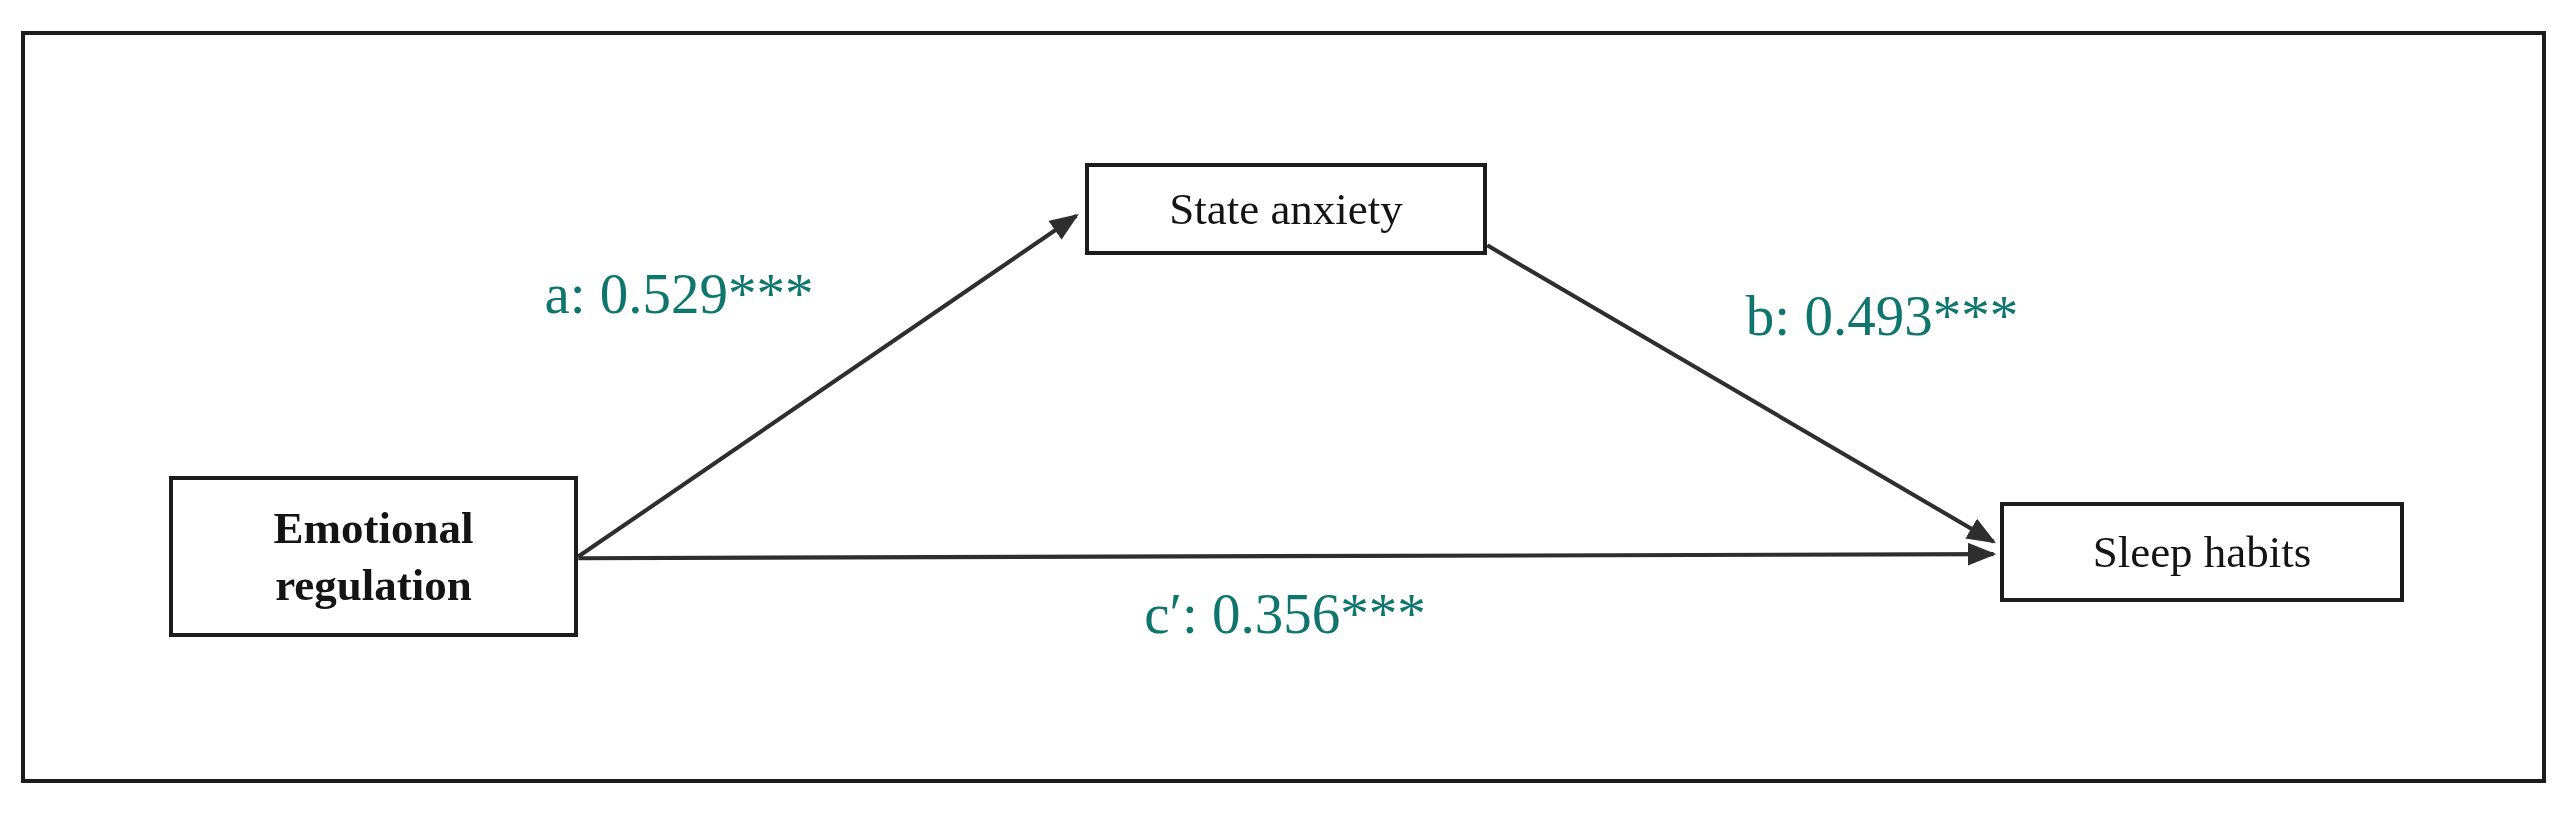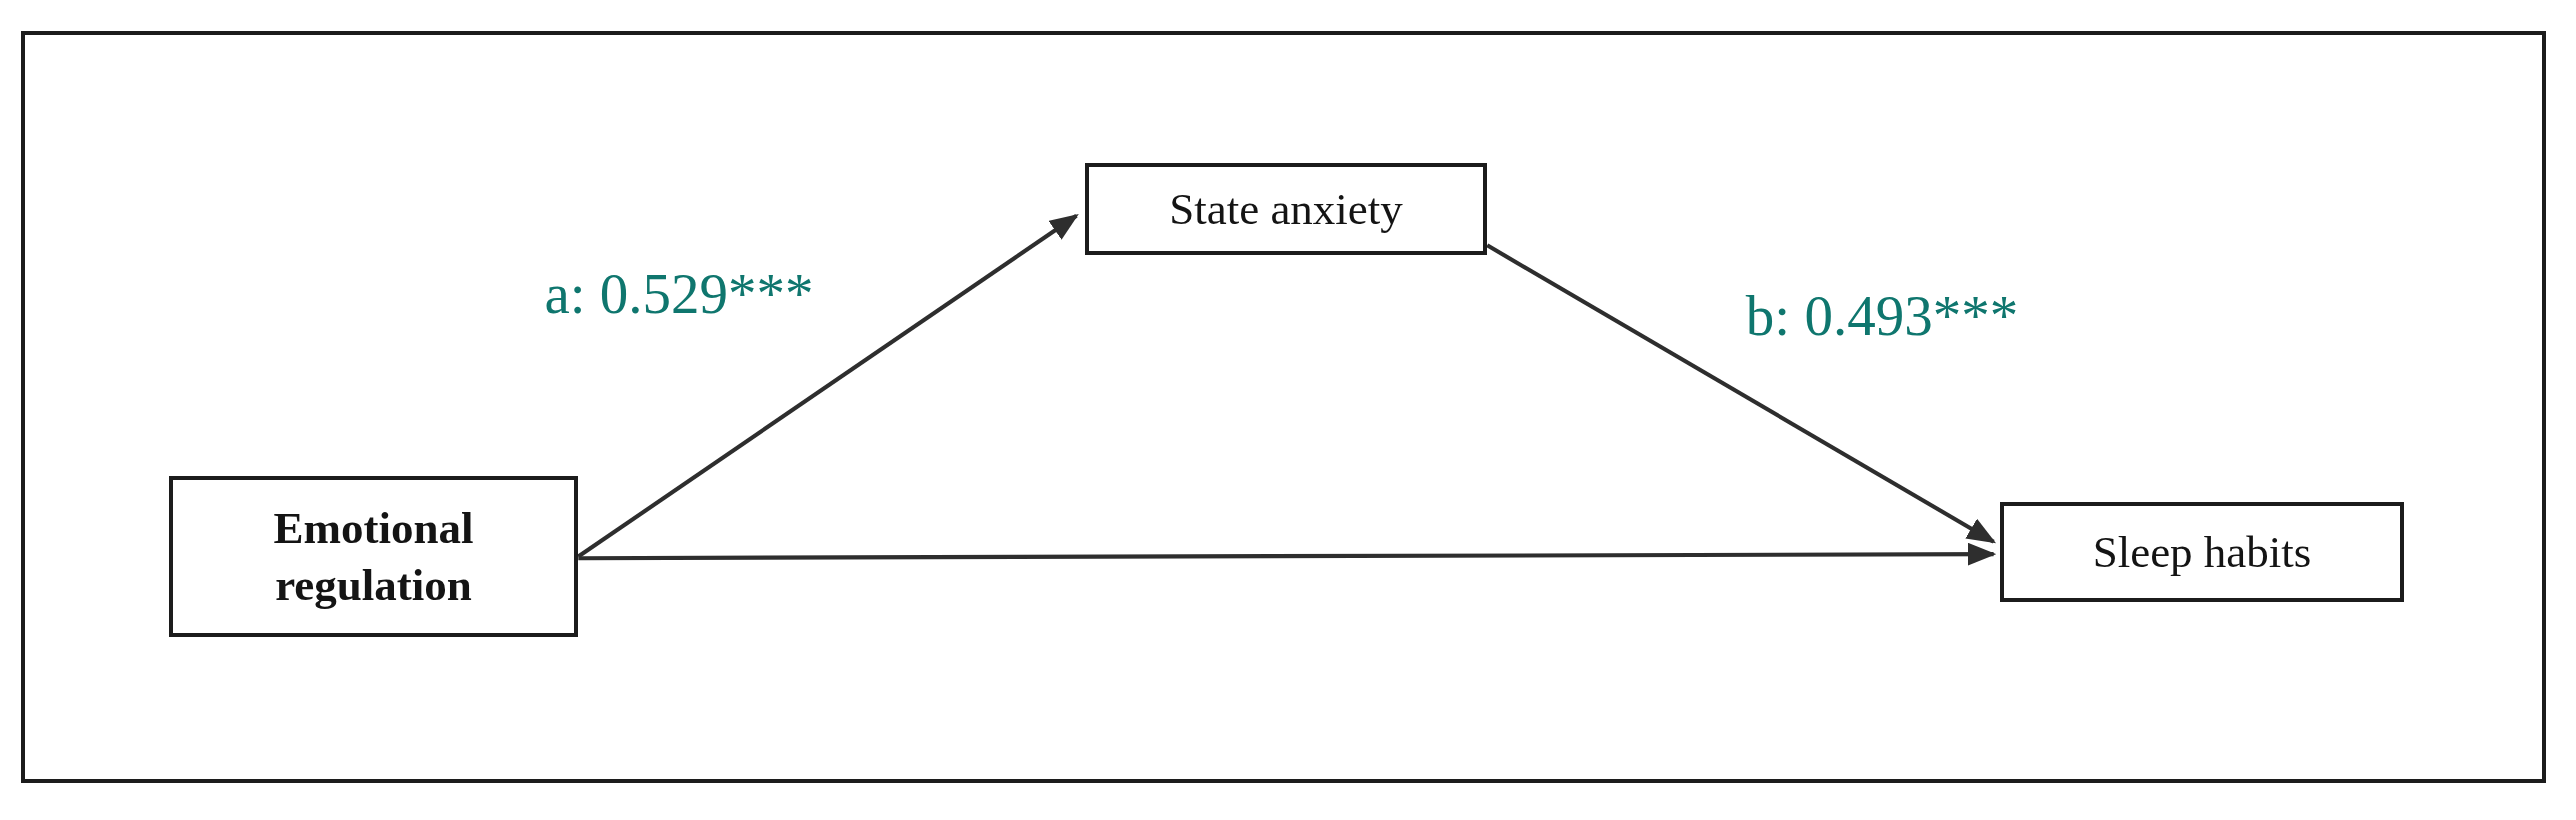--- a/index.html
+++ b/index.html
@@ -107,15 +107,16 @@
 
   <div class="node node-mediator">
     <span class="node-text">State anxiety</span>
   </div>
 
   <div class="path-label label-a">a: 0.529***</div>
 
   <div class="path-label label-b">b: 0.493***</div>
 
 
+  <div class="path-label label-c-prime">c′: 0.356***</div>
 
 </div>
 
 
 </body></html>

